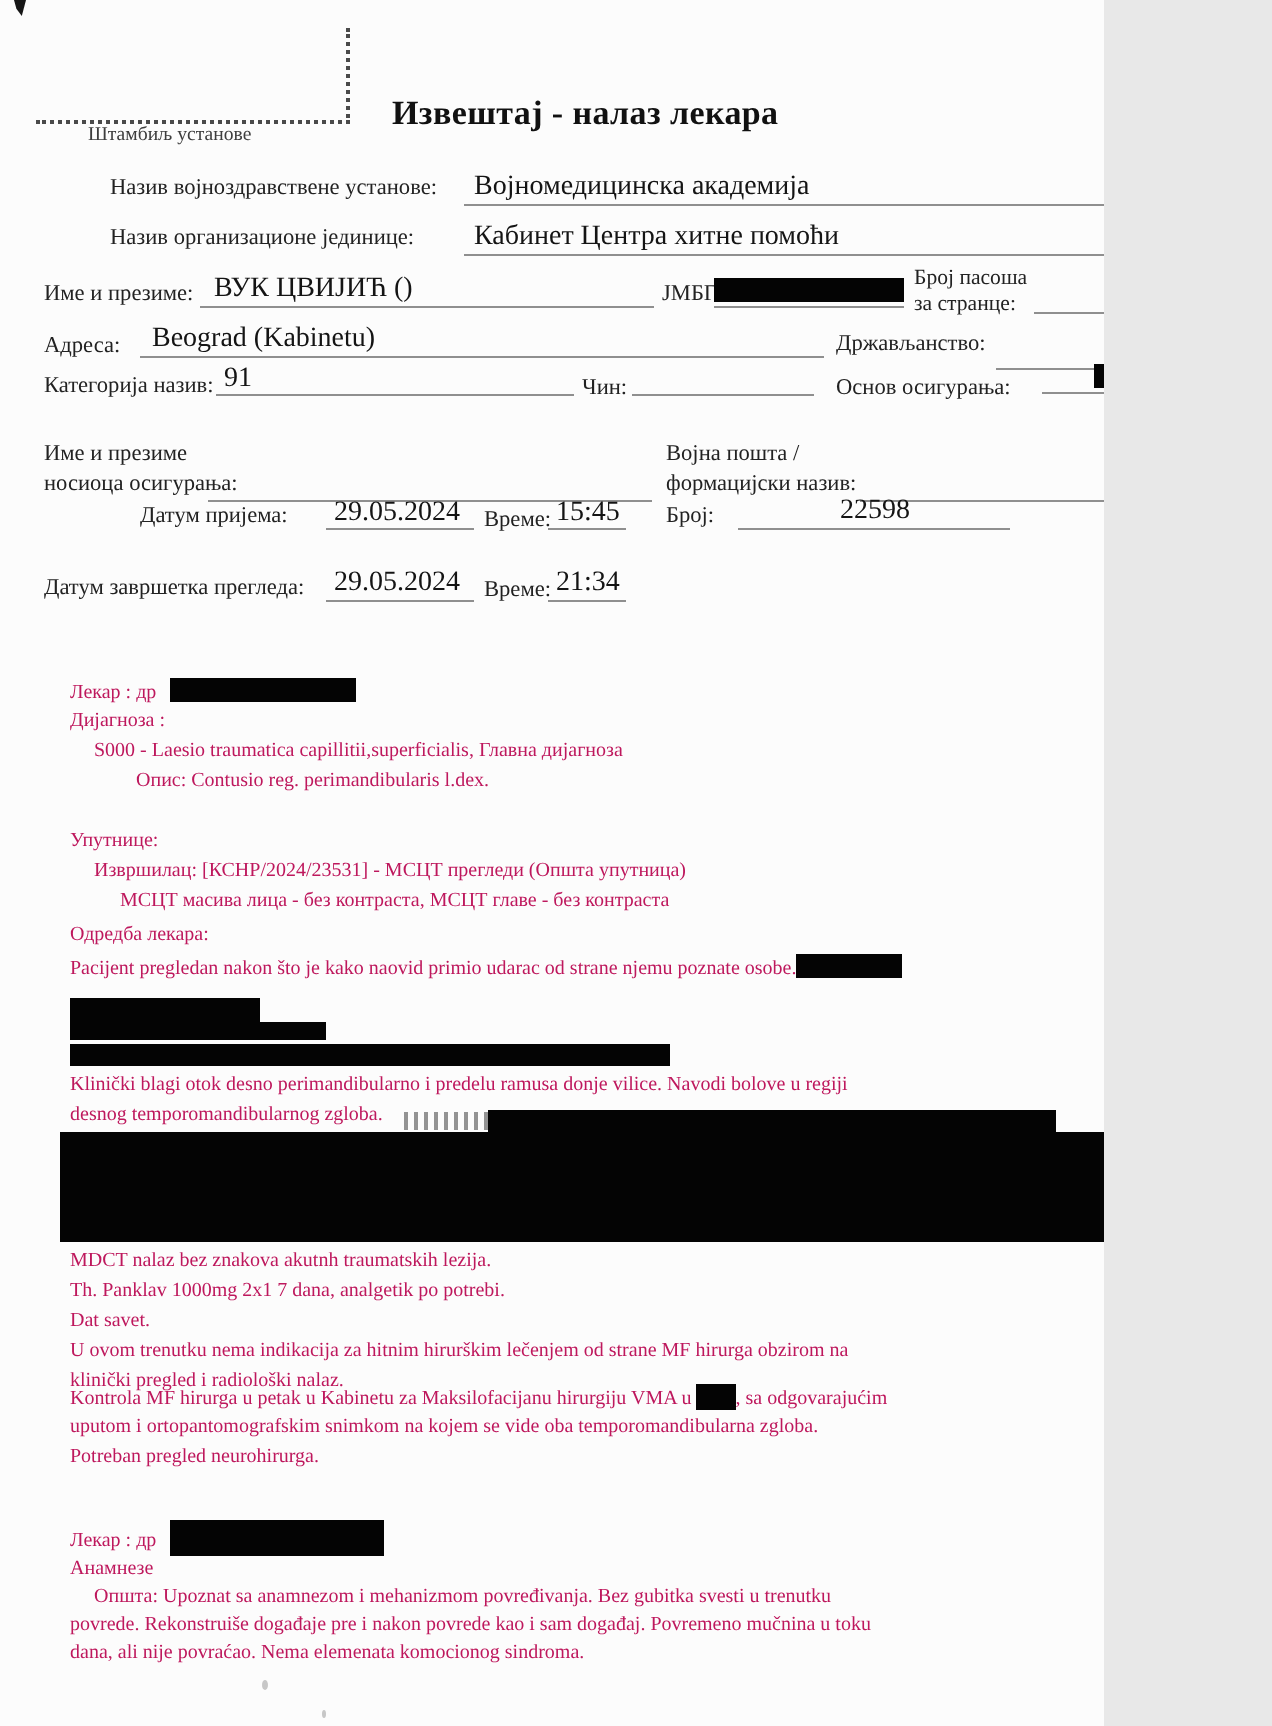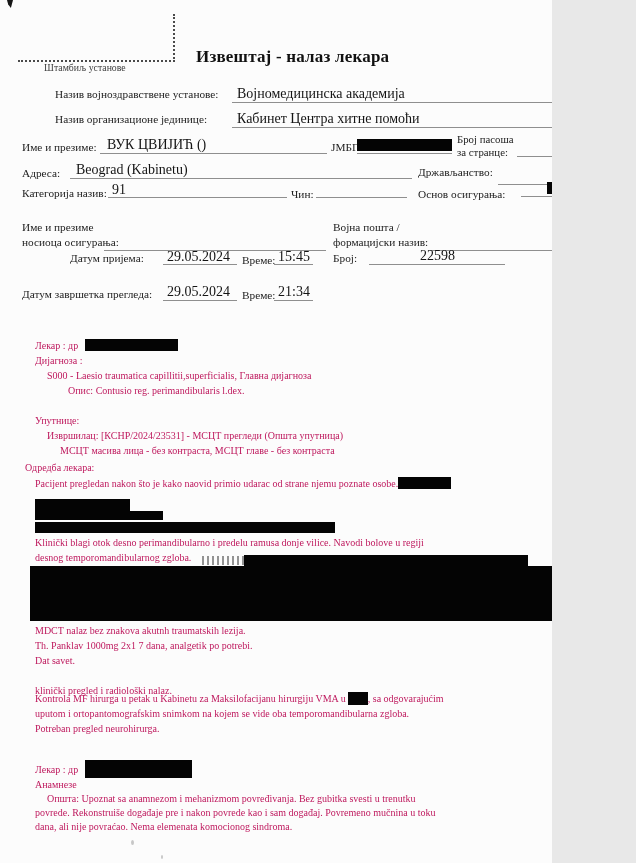--- a/index.html
+++ b/index.html
@@ -111,36 +111,37 @@
     <span class="redact" style="width:93px;height:12px;vertical-align:-2px;margin-left:4px;"></span>
   </div>
   <div class="body-ln" style="left:35px;top:354px;">Дијагноза :</div>
   <div class="body-ln" style="left:47px;top:369px;text-align:right;">S000 - Laesio traumatica capillitii,superficialis, Главна дијагноза</div>
   <div class="body-ln" style="left:47px;top:384px;margin-left:21px;">Опис: Contusio reg. perimandibularis l.dex.</div>
 
   <div class="body-ln" style="left:35px;top:414px;">Упутнице:</div>
   <div class="body-ln" style="left:47px;top:429px;">Извршилац: [КСНР/2024/23531] - МСЦТ прегледи (Општа упутница)</div>
   <div class="body-ln" style="left:60px;top:444px;">МСЦТ масива лица - без контраста, МСЦТ главе - без контраста</div>
 
-  <div class="body-ln" style="left:25px;top:461px;">Одредба лекара:</div>
+  <div class="body-ln" style="left:35px;top:461px;">Одредба лекара:</div>
   <div class="body-ln" style="left:35px;top:477px;">
     <span>Pacijent pregledan nakon što je kako naovid primio udarac od strane njemu poznate osobe.</span><span class="redact" style="width:53px;height:12px;vertical-align:-2px;"></span>
   </div>
   <div class="redact-abs" style="left:35px;top:499px;width:95px;height:12px;"></div>
   <div class="redact-abs" style="left:35px;top:511px;width:128px;height:9px;"></div>
   <div class="redact-abs" style="left:35px;top:522px;width:300px;height:11px;"></div>
   <div class="body-ln" style="left:35px;top:536px;">Klinički blagi otok desno perimandibularno i predelu ramusa donje vilice. Navodi bolove u regiji</div>
   <div class="body-ln" style="left:35px;top:551px;">desnog temporomandibularnog zgloba.</div>
   <div class="smudge" style="left:202px;top:556px;width:42px;height:9px;"></div>
   <div class="redact-abs" style="left:244px;top:555px;width:284px;height:12px;"></div>
   <div class="redact-abs" style="left:30px;top:566px;width:523px;height:55px;"></div>
 
   <div class="body-ln" style="left:35px;top:624px;">MDCT nalaz bez znakova akutnh traumatskih lezija.</div>
   <div class="body-ln" style="left:35px;top:639px;">Th. Panklav 1000mg 2x1 7 dana, analgetik po potrebi.</div>
   <div class="body-ln" style="left:35px;top:654px;">Dat savet.</div>
+  <div class="body-ln" style="left:35px;top:669px;">U ovom trenutku nema indikacija za hitnim hirurškim lečenjem od strane MF hirurga obzirom na</div>
   <div class="body-ln" style="left:35px;top:684px;">klinički pregled i radiološki nalaz.</div>
   <div class="body-ln" style="left:35px;top:692px;">
     <span>Kontrola MF hirurga u petak u Kabinetu za Maksilofacijanu hirurgiju VMA u</span><span class="redact" style="width:20px;height:13px;vertical-align:-3px;margin-left:2px;"></span><span>, sa odgovarajućim</span>
   </div>
   <div class="body-ln" style="left:35px;top:707px;">uputom i ortopantomografskim snimkom na kojem se vide oba temporomandibularna zgloba.</div>
   <div class="body-ln" style="left:35px;top:722px;">Potreban pregled neurohirurga.</div>
 
   <div class="body-ln" style="left:35px;top:760px;">
     <span>Лекар : др</span>
     <span class="redact" style="width:107px;height:18px;vertical-align:-5px;margin-left:4px;"></span>

